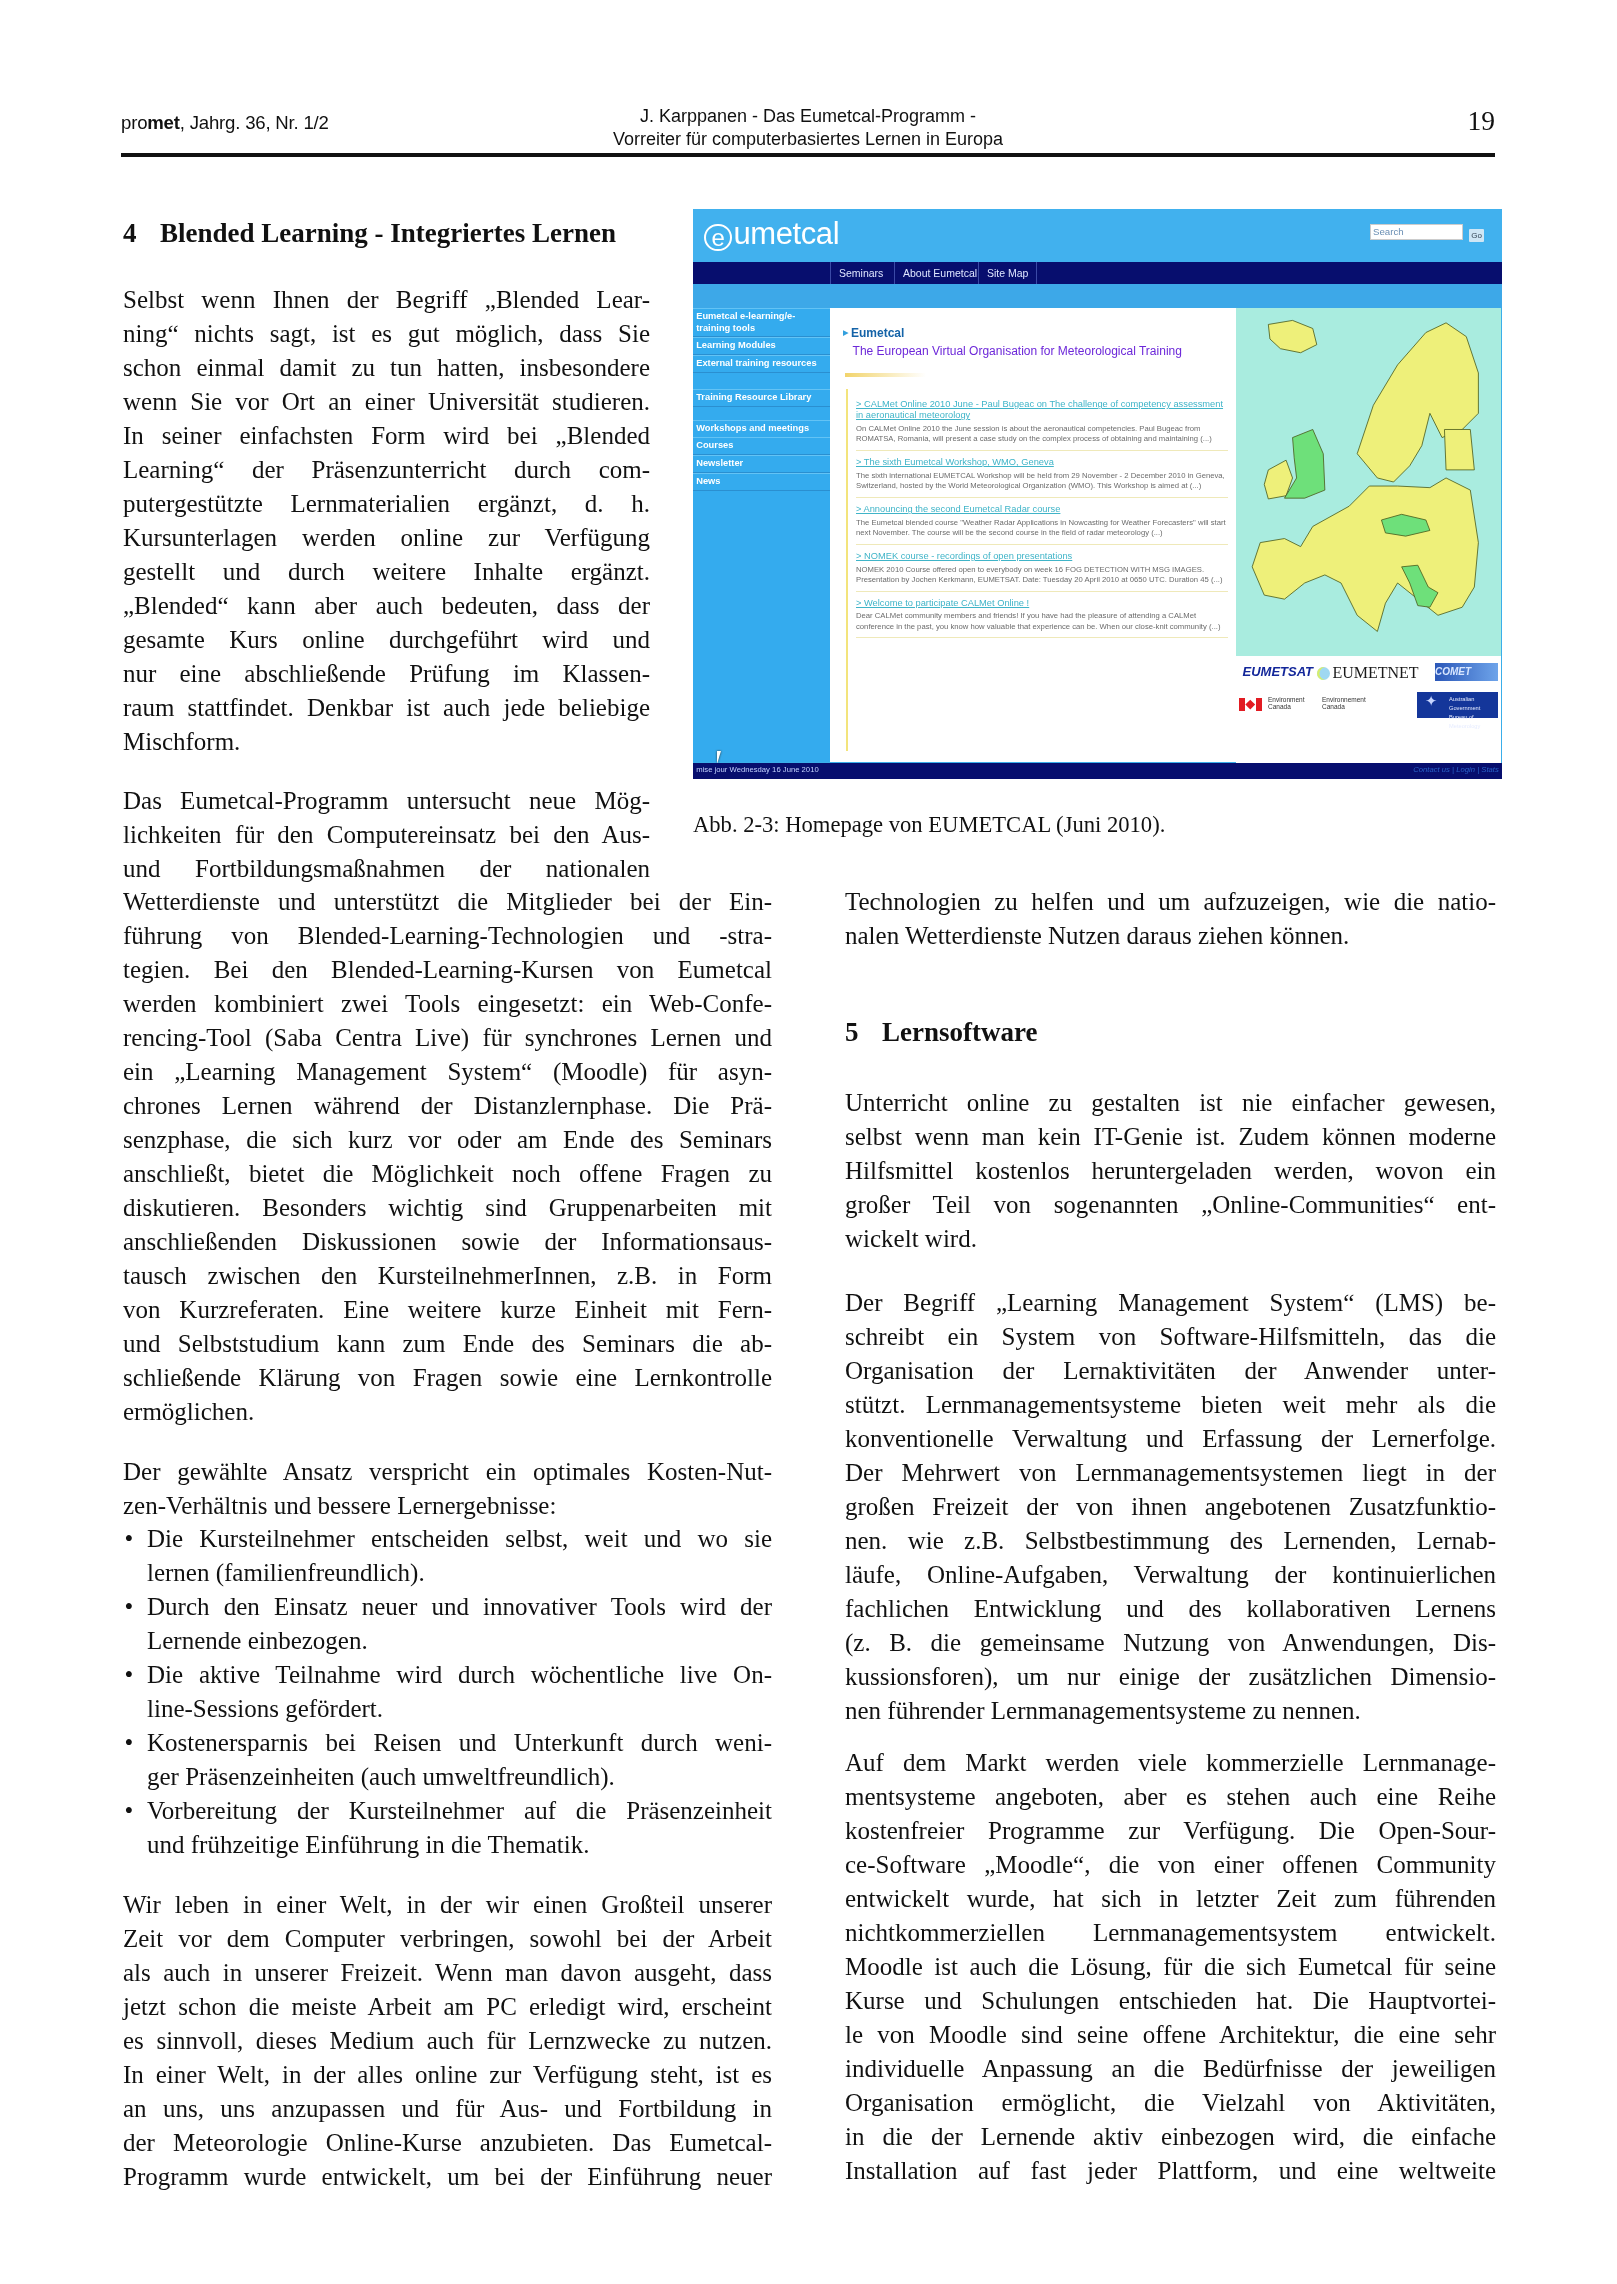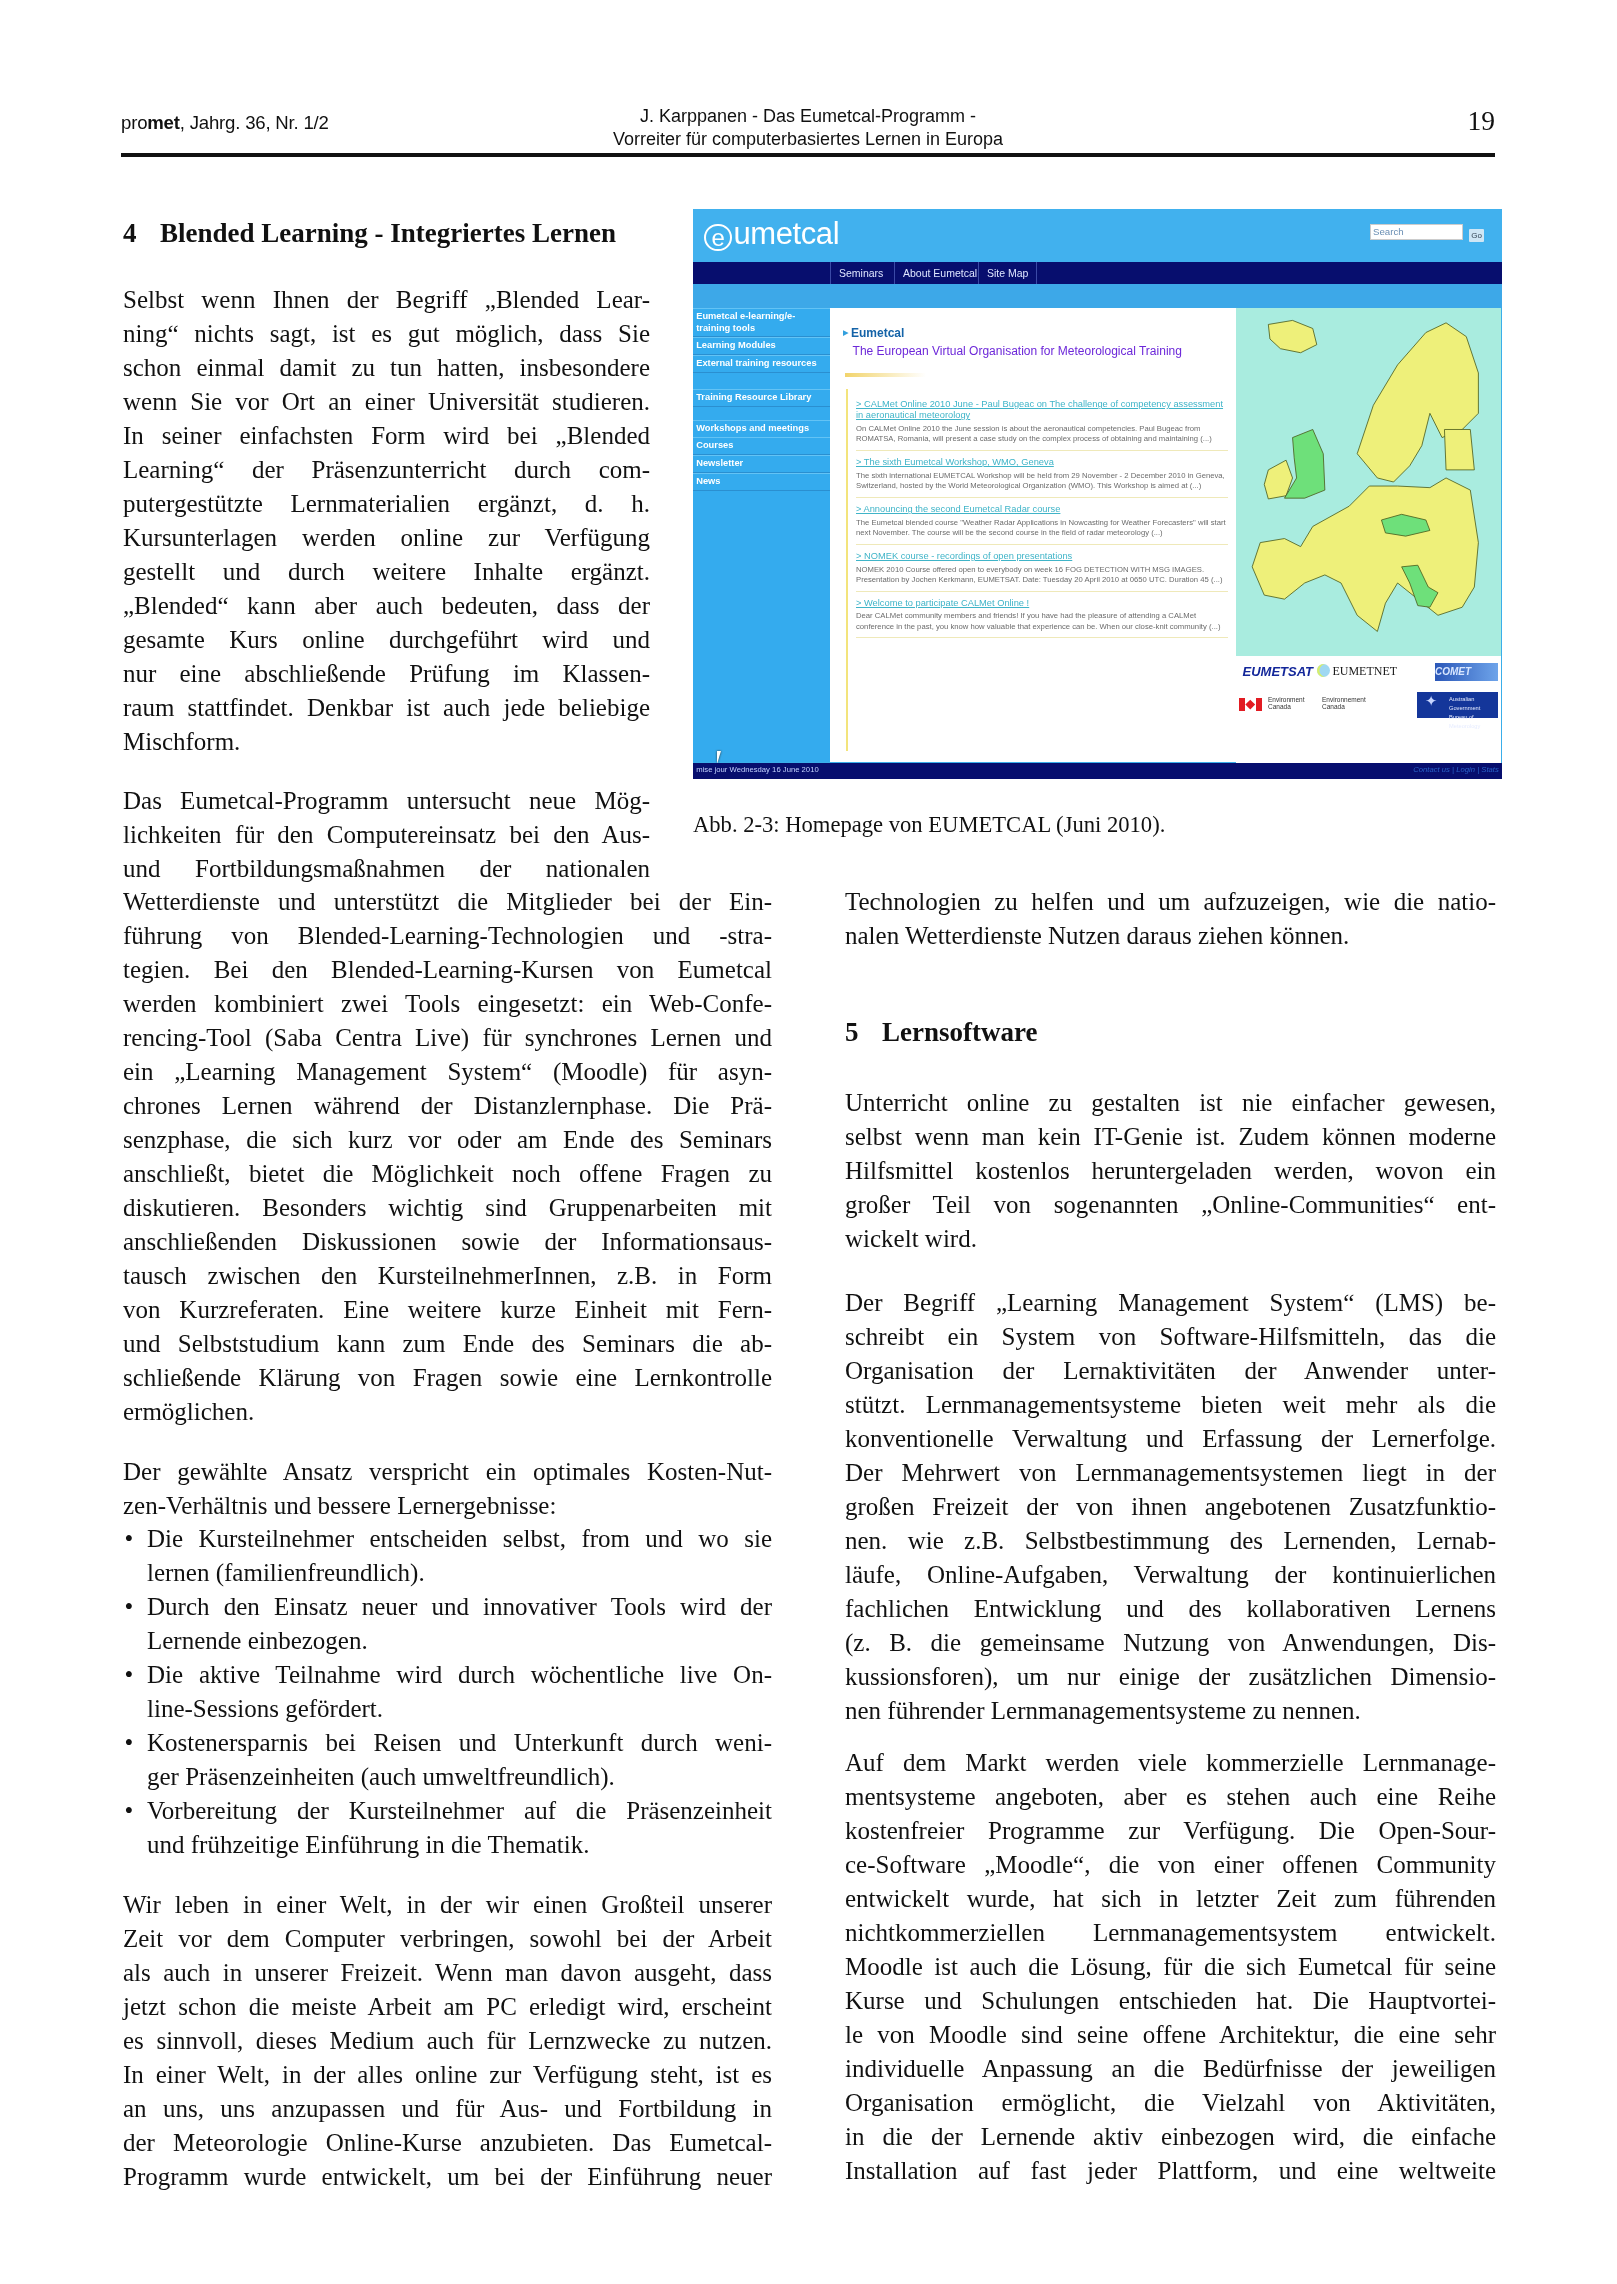--- a/index.html
+++ b/index.html
@@ -46,21 +46,21 @@
   .fig .main .t2 { position: absolute; left: 22.6px; top: 36px; color: #6d28d9; font-size: 12px; font-weight: normal; }
   .fig .main .deco { position: absolute; left: 14.6px; top: 65px; width: 81px; height: 4px; background: linear-gradient(90deg, #f2d46c, rgba(255,255,255,0)); }
   .fig .main .vline { position: absolute; left: 16px; top: 81px; width: 1.6px; height: 362px; background: #f3e47c; }
   .fig .news { position: absolute; left: 26px; width: 372px; }
   .fig .news .nt { color: #3fb4c8; font-size: 9.3px; text-decoration: underline; line-height: 11.3px; }
   .fig .news .nb { color: #6b6b6b; font-size: 7.7px; line-height: 10.5px; margin-top: 2.4px; }
   .fig .news .sep { height: 0.8px; background: #efe9b9; margin-top: 4.9px; }
   .fig .mapbox { position: absolute; left: 543px; top: 99px; width: 265px; height: 348px; background: #a9ecdf; }
   .fig .logos { position: absolute; left: 543px; top: 447px; width: 265px; height: 107px; background: #fff; }
   .fig .logos .eumetsat { position: absolute; left: 6.5px; top: 8px; color: #13279a; font-size: 13px; font-weight: bold; font-style: italic; }
-  .fig .logos .eumetnet { position: absolute; left: 81px; top: 8px; color: #1a1a1a; font-size: 12px; font-family: "Liberation Serif", serif; }
+  .fig .logos .eumetnet { position: absolute; left: 81px; top: 8px; color: #1a1a1a; font-size: 16px; font-family: "Liberation Serif", serif; }
   .fig .logos .eumetnet .dot { display: inline-block; width: 13px; height: 13px; border-radius: 50%; background: #9fd8f2; vertical-align: -2.4px; margin-right: 2.4px; box-shadow: inset 2.4px 0 0 #d8ef6a; }
   .fig .logos .comet { position: absolute; left: 199px; top: 6.5px; width: 63px; height: 18px; background: linear-gradient(90deg, #2b57b8, #6ea4ea); color: #d8e6ff; font-size: 10px; font-weight: bold; font-style: italic; text-align: left; line-height: 18px; }
   .fig .logos .flag { position: absolute; left: 3.2px; top: 42px; width: 22.6px; height: 13px; background: linear-gradient(90deg, #e21b22 28%, #fff 28%, #fff 72%, #e21b22 72%); }
   .fig .logos .flag::after { content: ""; position: absolute; left: 8px; top: 3.2px; width: 6.5px; height: 6.5px; background: #e21b22; transform: rotate(45deg); }
   .fig .logos .envca { position: absolute; top: 40px; font-size: 6.5px; line-height: 7.3px; color: #333; }
   .fig .logos .bom { position: absolute; left: 181px; top: 36px; width: 81px; height: 26px; background: #14369a; color: #e6ecff; font-size: 5.7px; line-height: 9px; padding: 3.2px 1.6px 0 32px; box-sizing: border-box; }
   .fig .logos .bom::before { content: "✦"; position: absolute; left: 8px; top: 4.9px; font-size: 14.6px; color: #c7d5ff; }
   .fig .footer { position: absolute; left: 0; top: 554px; width: 100%; height: 16px; background: #070e6e; }
   .fig .footer .fl { position: absolute; left: 3.2px; top: 2.4px; color: #c3d2ff; font-size: 7.7px; }
   .fig .footer .fr { position: absolute; right: 3.2px; top: 2.4px; color: #2a61c8; font-size: 7.7px; font-style: italic; }
@@ -124,21 +124,21 @@
     <span class="ln">schließende Klärung von Fragen sowie eine Lernkontrolle</span>
     <span class="ln last">ermöglichen.</span>
   </div>
 
 <div class="para" id="p3" style="left:123px; top:1455px; width:649px;">
     <span class="ln">Der gewählte Ansatz verspricht ein optimales Kosten-Nut-</span>
     <span class="ln last">zen-Verhältnis und bessere Lernergebnisse:</span>
   </div>
 <ul class="bullets" id="bl" style="left:123px; top:1522px; width:649px;">
     <li>
-      <span class="ln">Die Kursteilnehmer entscheiden selbst, from und wo sie</span>
+      <span class="ln">Die Kursteilnehmer entscheiden selbst, weit und wo sie</span>
       <span class="ln last">lernen (familienfreundlich).</span>
     </li>
     <li>
       <span class="ln">Durch den Einsatz neuer und innovativer Tools wird der</span>
       <span class="ln last">Lernende einbezogen.</span>
     </li>
     <li>
       <span class="ln">Die aktive Teilnahme wird durch wöchentliche live On-</span>
       <span class="ln last">line-Sessions gefördert.</span>
     </li>

